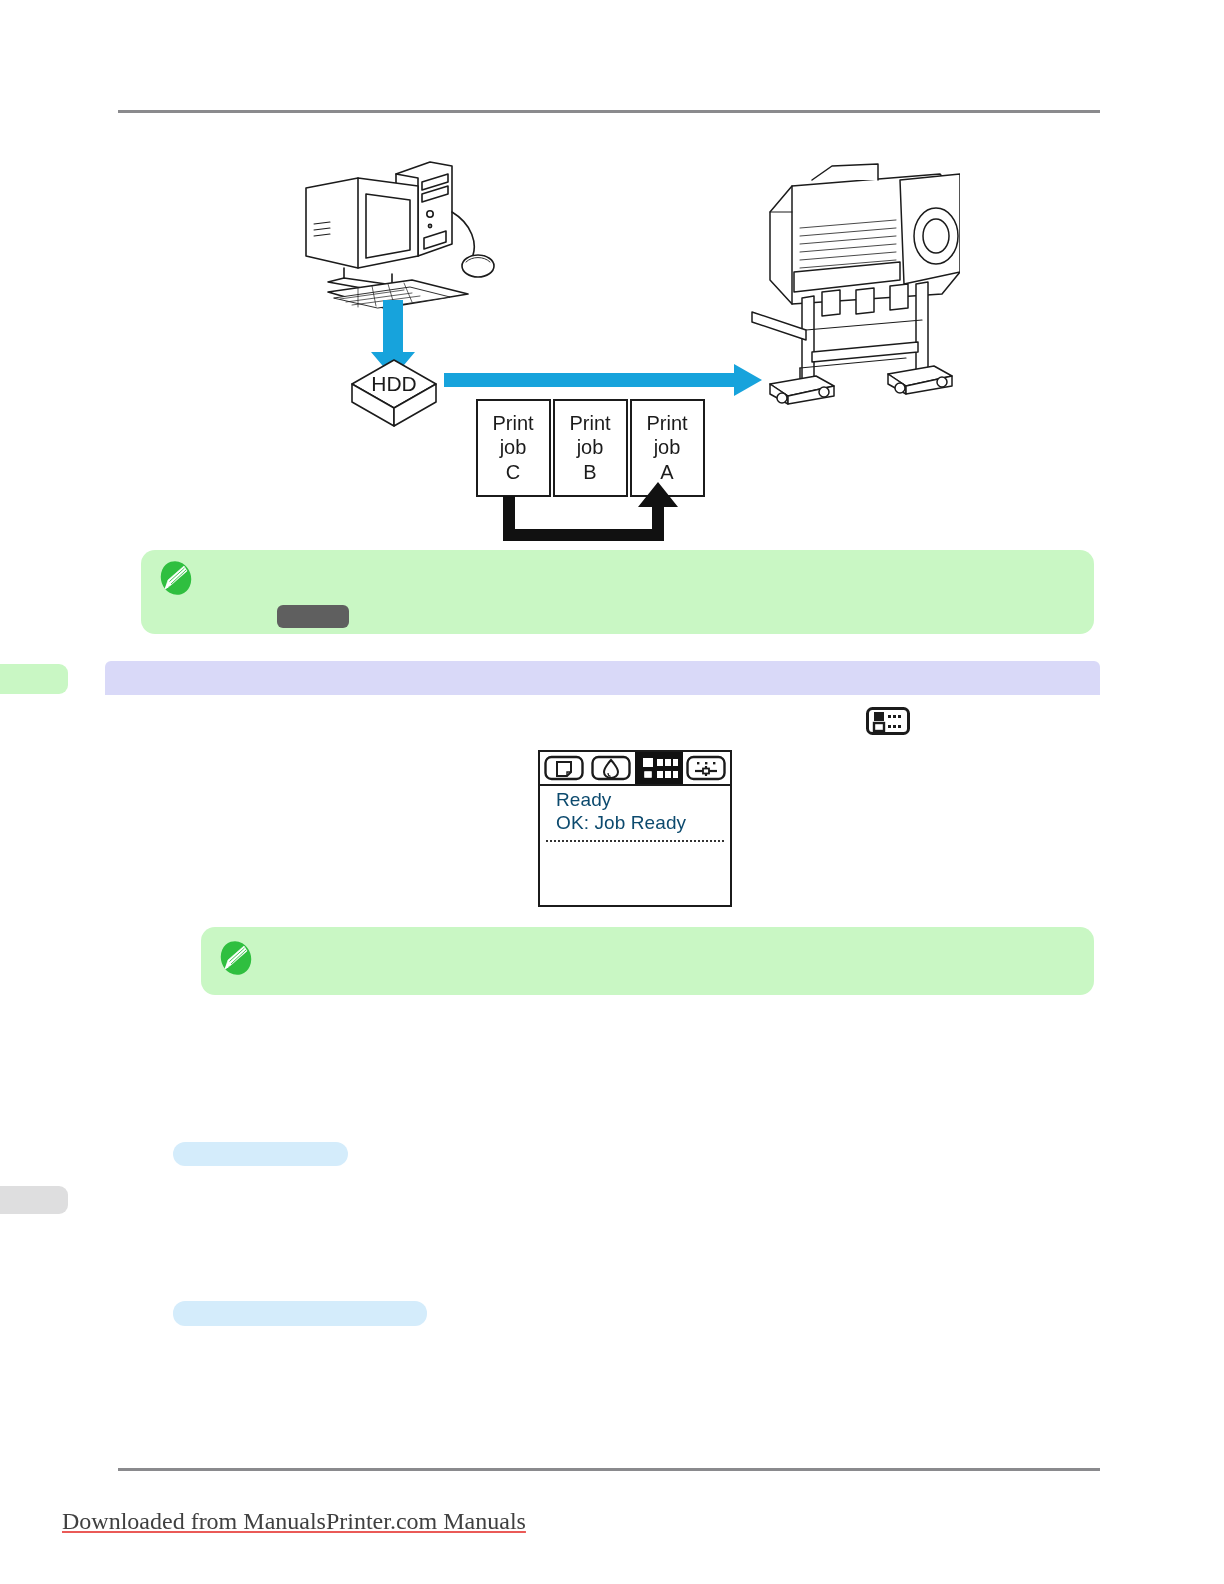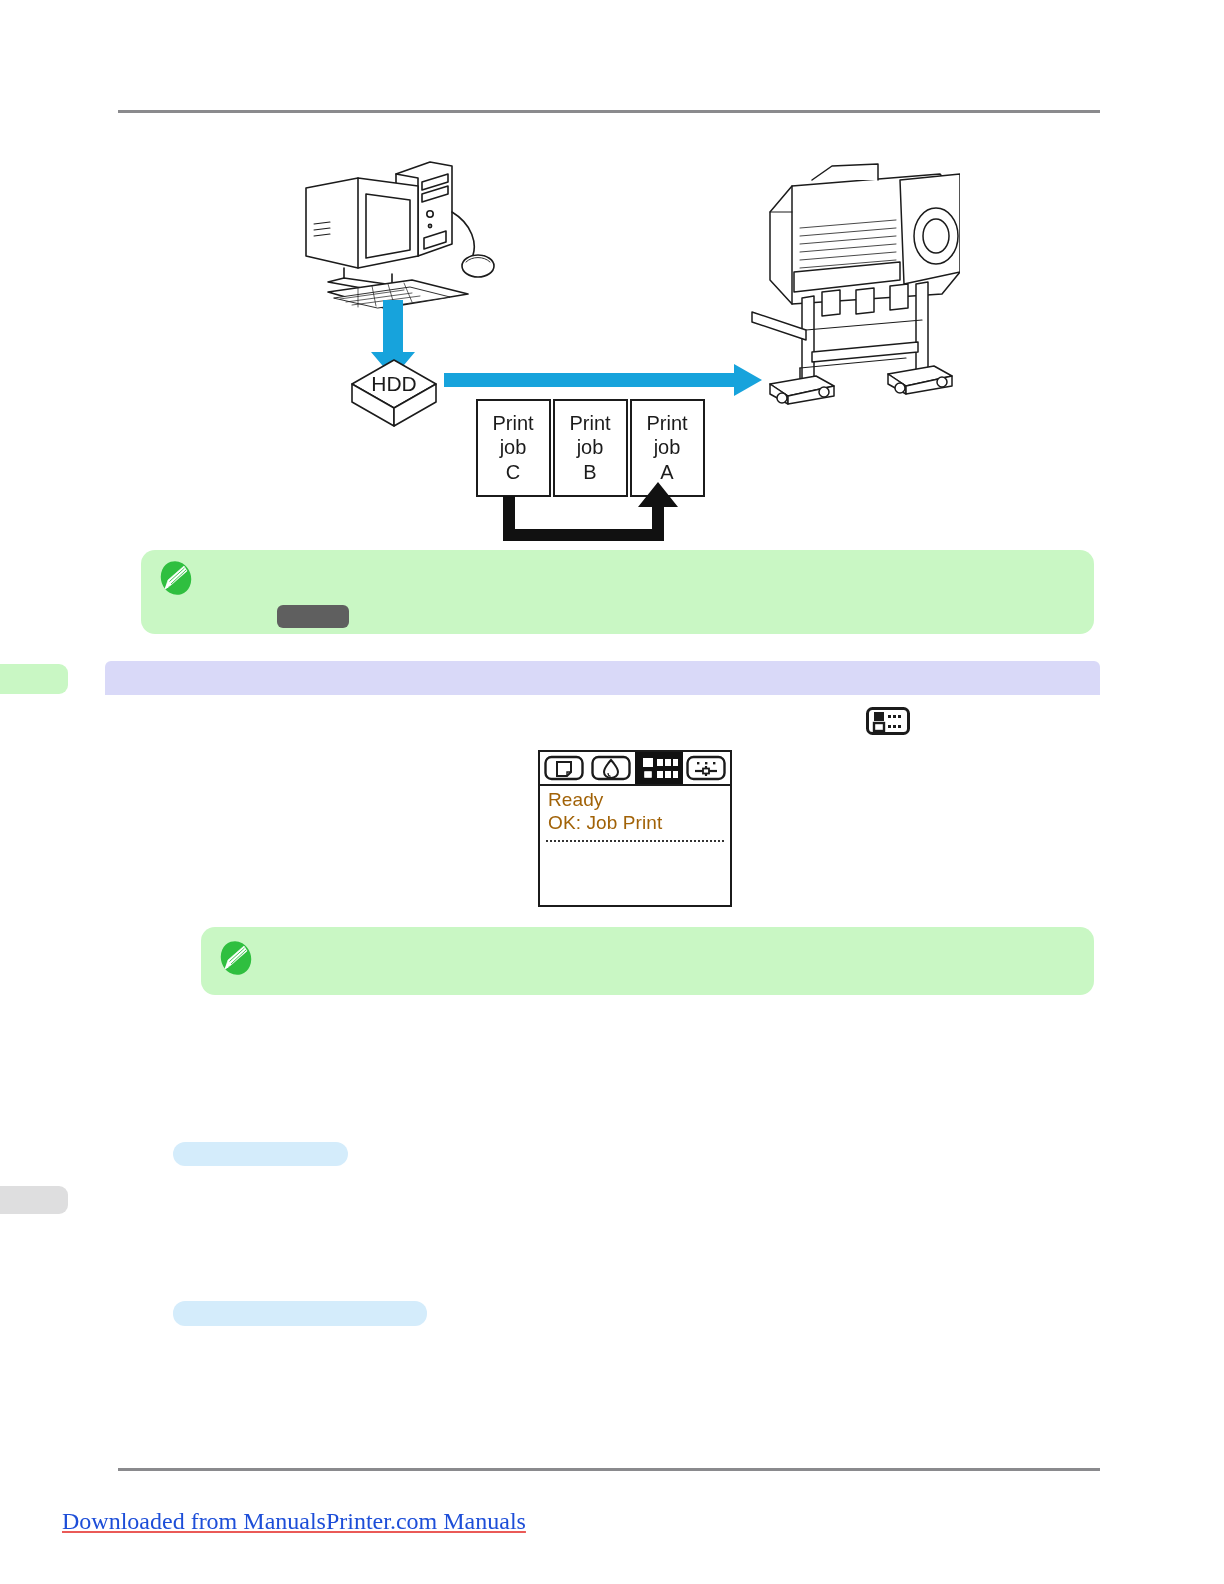--- a/index.html
+++ b/index.html
@@ -140,26 +140,26 @@
   .lcd-sep {
     position: absolute;
     left: 0;
     top: 32px;
     width: 100%;
     height: 2px;
     background: #1b1b1b;
   }
   .lcd-text {
     position: absolute;
-    left: 8px;
+    left: 16px;
     top: 36px;
     width: 178px;
     font-size: 19px;
     line-height: 23px;
-    color: #a16207;
+    color: #0c4a6e;
     letter-spacing: 0.1px;
   }
   .lcd-dotted {
     position: absolute;
     left: 6px;
     top: 88px;
     width: 178px;
     border-top: 2px dotted #333333;
   }
 
@@ -172,21 +172,21 @@
   .rb-1 { left: 173px; top: 1142px; width: 175px; height: 24px; }
   .rb-2 { left: 173px; top: 1301px; width: 254px; height: 25px; }
 
   
   .footer {
     position: absolute;
     left: 62px;
     top: 1508px;
     font-family: "Liberation Serif", serif;
     font-size: 24px;
-    color: #1d4ed8;
+    color: #404040;
     text-decoration: underline;
     text-decoration-color: #ea5a57;
     white-space: nowrap;
   }
 </style>
 </head>
 <body>
 
 <div class="page">
 
@@ -397,21 +397,21 @@
           </g>
           <path d="M9 16 L31 16" stroke="#1b1b1b" stroke-width="2.2"></path>
           <path d="M20 11 L20 21" stroke="#1b1b1b" stroke-width="2.2"></path>
           <rect x="17" y="13.5" width="6" height="5" fill="#ffffff" stroke="#1b1b1b" stroke-width="1.8"></rect>
         </svg>
       </div>
 
     </div>
     <div class="lcd-sep"></div>
     <div class="lcd-text">Ready</div>
-    <div class="lcd-text" style="top:59px">OK: Job Print</div>
+    <div class="lcd-text" style="top:59px">OK: Job Ready</div>
     <div class="lcd-dotted"></div>
   </div>
 
   <div class="note note-2">
     <svg class="note-icon" viewBox="0 0 38 38">
       <ellipse cx="19" cy="19" rx="15" ry="17" fill="#2fbf3f" transform="rotate(-18 19 19)"></ellipse>
       <g fill="#ffffff" stroke="#ffffff" stroke-width="0.6">
         <path d="M8 30 L11 21 L27 7 L30 12 L14 26 Z"></path>
       </g>
       <g stroke="#2fbf3f" stroke-width="0.9" fill="none">

